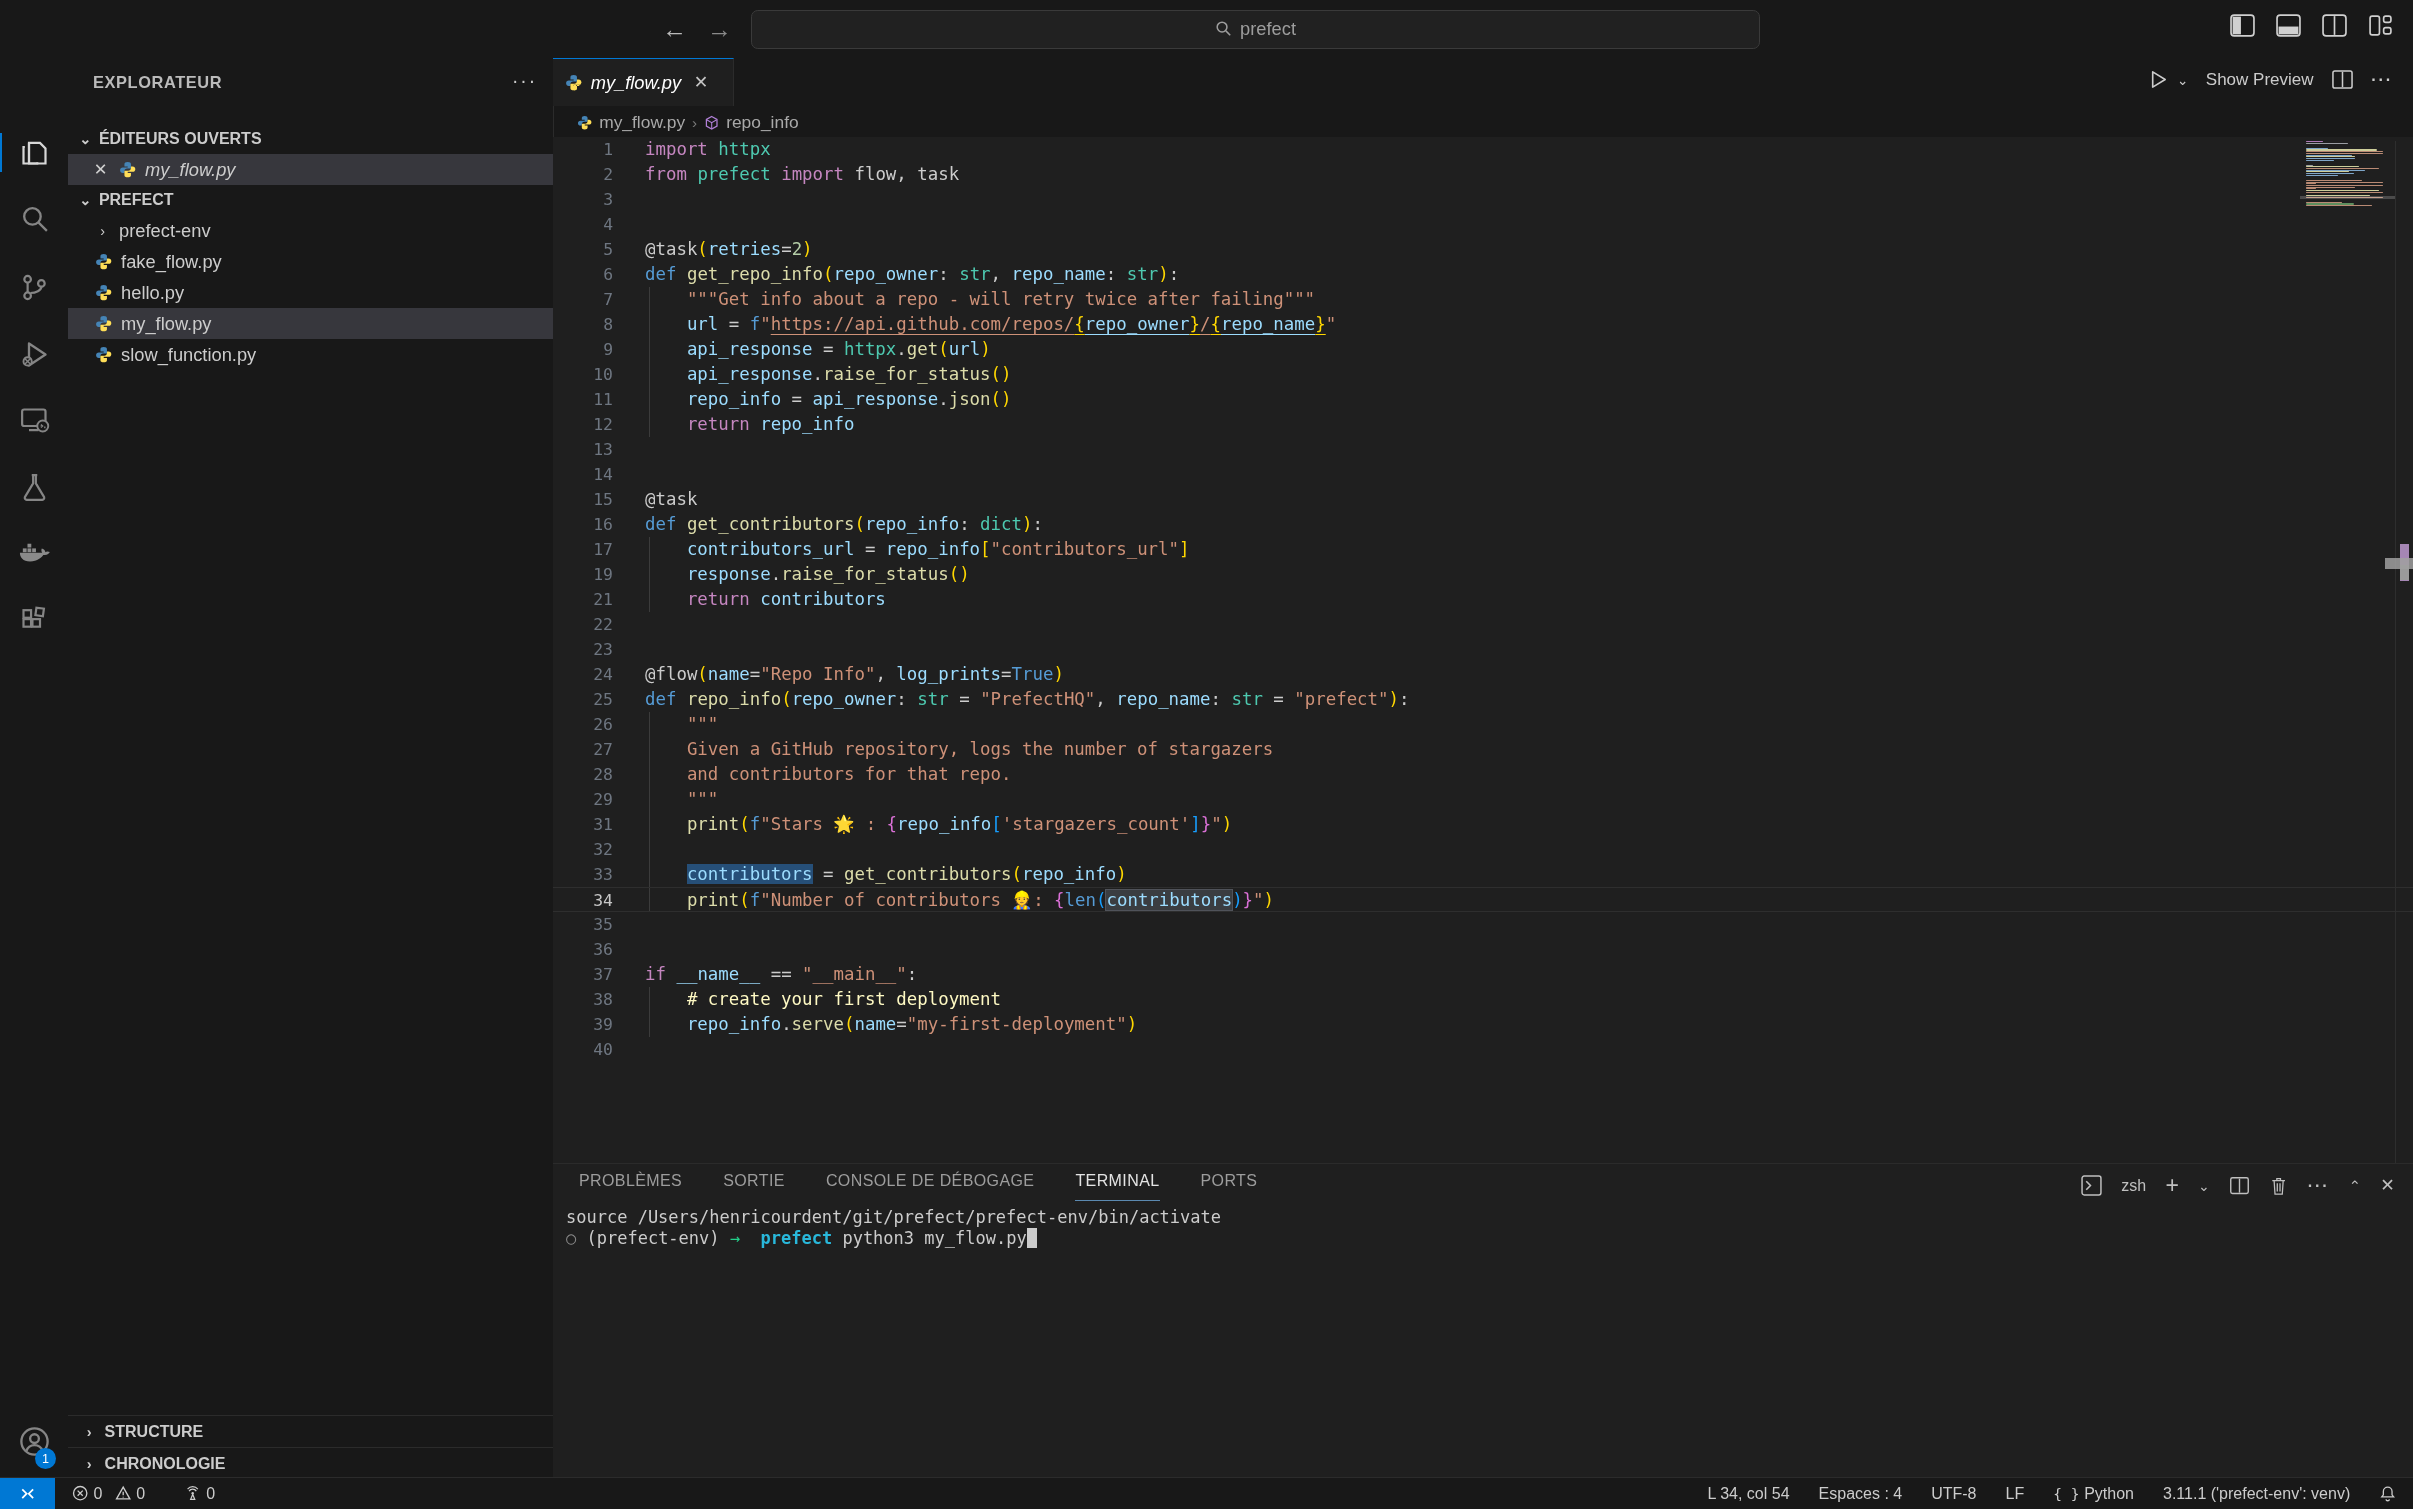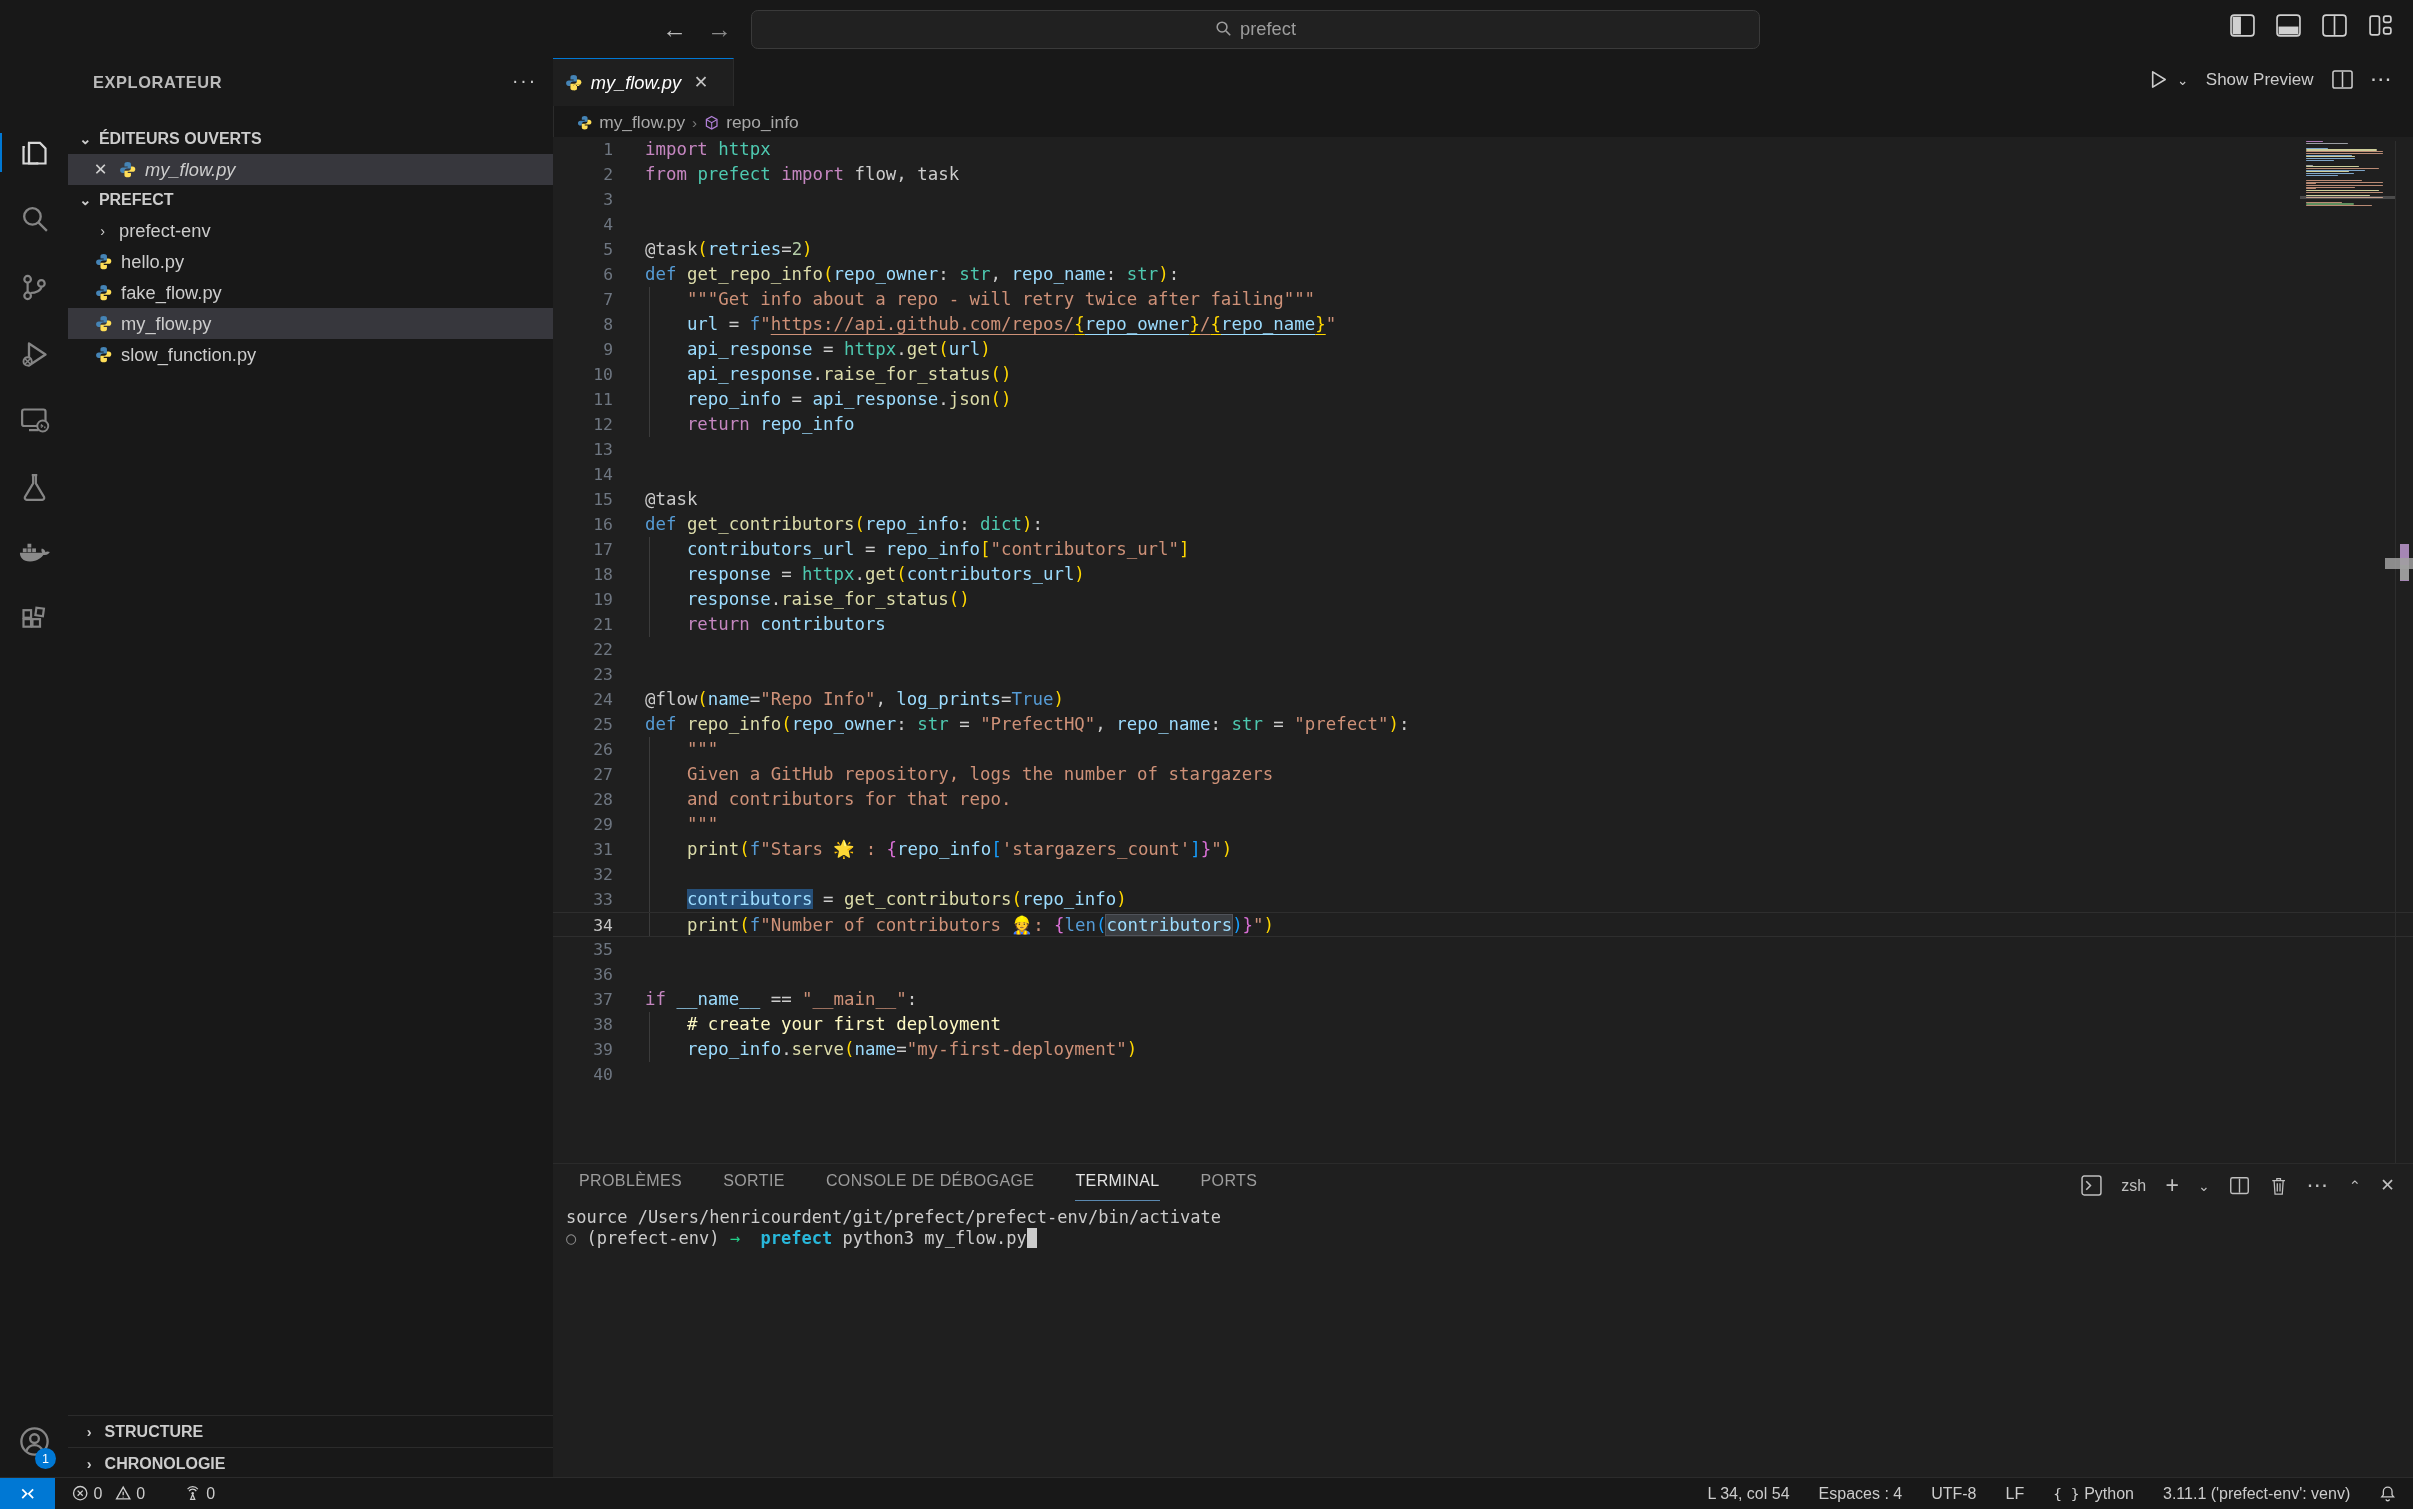--- a/index.html
+++ b/index.html
@@ -238,28 +238,28 @@
   <div id="file-rows" class="sb-rows" style="top:215px;">
       <div class="sb-row tree">
         <span class="fold-chev">›</span>
         <span>prefect-env</span>
       </div>
       <div class="sb-row tree">
         <svg class="pyicon" viewBox="0 0 16 16">
           <path fill="#4584b6" d="M8 1C6 1 5 1.8 5 3v2h3v1H3.5C2 6 1 7 1 8.5S2 11 3.5 11H5V9.5C5 8 6 7 7.5 7H11V3c0-1.2-1-2-3-2z"></path>
           <path fill="#ffde57" d="M8 15c2 0 3-.8 3-2v-2H8v-1h4.5c1.5 0 2.5-1 2.5-2.5S14 5 12.5 5H11v1.5C11 8 10 9 8.5 9H5v4c0 1.2 1 2 3 2z"></path>
         </svg>
-        <span>hello.py</span>
+        <span>fake_flow.py</span>
       </div>
       <div class="sb-row tree">
         <svg class="pyicon" viewBox="0 0 16 16">
           <path fill="#4584b6" d="M8 1C6 1 5 1.8 5 3v2h3v1H3.5C2 6 1 7 1 8.5S2 11 3.5 11H5V9.5C5 8 6 7 7.5 7H11V3c0-1.2-1-2-3-2z"></path>
           <path fill="#ffde57" d="M8 15c2 0 3-.8 3-2v-2H8v-1h4.5c1.5 0 2.5-1 2.5-2.5S14 5 12.5 5H11v1.5C11 8 10 9 8.5 9H5v4c0 1.2 1 2 3 2z"></path>
         </svg>
-        <span>fake_flow.py</span>
+        <span>hello.py</span>
       </div>
       <div class="sb-row tree sel">
         <svg class="pyicon" viewBox="0 0 16 16">
           <path fill="#4584b6" d="M8 1C6 1 5 1.8 5 3v2h3v1H3.5C2 6 1 7 1 8.5S2 11 3.5 11H5V9.5C5 8 6 7 7.5 7H11V3c0-1.2-1-2-3-2z"></path>
           <path fill="#ffde57" d="M8 15c2 0 3-.8 3-2v-2H8v-1h4.5c1.5 0 2.5-1 2.5-2.5S14 5 12.5 5H11v1.5C11 8 10 9 8.5 9H5v4c0 1.2 1 2 3 2z"></path>
         </svg>
         <span>my_flow.py</span>
       </div>
       <div class="sb-row tree">
         <svg class="pyicon" viewBox="0 0 16 16">
@@ -328,21 +328,20 @@
       <div class="code-row guide"><span class="ln">8</span><span class="ltext"><span class="tok pl">    </span><span class="tok vr">url</span><span class="tok pl"> = </span><span class="tok dk">f</span><span class="tok st">"</span><span class="tok st u">https://api.github.com/repos/</span><span class="tok b1 u">{</span><span class="tok vr u">repo_owner</span><span class="tok b1 u">}</span><span class="tok st u">/</span><span class="tok b1 u">{</span><span class="tok vr u">repo_name</span><span class="tok b1 u">}</span><span class="tok st">"</span></span></div>
       <div class="code-row guide"><span class="ln">9</span><span class="ltext"><span class="tok pl">    </span><span class="tok vr">api_response</span><span class="tok pl"> = </span><span class="tok ty">httpx</span><span class="tok pl">.</span><span class="tok fn">get</span><span class="tok b1">(</span><span class="tok vr">url</span><span class="tok b1">)</span></span></div>
       <div class="code-row guide"><span class="ln">10</span><span class="ltext"><span class="tok pl">    </span><span class="tok vr">api_response</span><span class="tok pl">.</span><span class="tok fn">raise_for_status</span><span class="tok b1">(</span><span class="tok b1">)</span></span></div>
       <div class="code-row guide"><span class="ln">11</span><span class="ltext"><span class="tok pl">    </span><span class="tok vr">repo_info</span><span class="tok pl"> = </span><span class="tok vr">api_response</span><span class="tok pl">.</span><span class="tok fn">json</span><span class="tok b1">(</span><span class="tok b1">)</span></span></div>
       <div class="code-row guide"><span class="ln">12</span><span class="ltext"><span class="tok pl">    </span><span class="tok kw">return</span><span class="tok pl"> </span><span class="tok vr">repo_info</span></span></div>
       <div class="code-row"><span class="ln">13</span><span class="ltext"></span></div>
       <div class="code-row"><span class="ln">14</span><span class="ltext"></span></div>
       <div class="code-row"><span class="ln">15</span><span class="ltext"><span class="tok pl">@task</span></span></div>
       <div class="code-row"><span class="ln">16</span><span class="ltext"><span class="tok dk">def</span><span class="tok pl"> </span><span class="tok fn">get_contributors</span><span class="tok b1">(</span><span class="tok vr">repo_info</span><span class="tok pl">: </span><span class="tok ty">dict</span><span class="tok b1">)</span><span class="tok pl">:</span></span></div>
       <div class="code-row guide"><span class="ln">17</span><span class="ltext"><span class="tok pl">    </span><span class="tok vr">contributors_url</span><span class="tok pl"> = </span><span class="tok vr">repo_info</span><span class="tok b1">[</span><span class="tok st">"contributors_url"</span><span class="tok b1">]</span></span></div>
-      <div class="code-row guide"><span class="ln">18</span><span class="ltext"><span class="tok pl">    </span><span class="tok vr">response</span><span class="tok pl"> = </span><span class="tok ty">httpx</span><span class="tok pl">.</span><span class="tok fn">get</span><span class="tok b1">(</span><span class="tok vr">contributors_url</span><span class="tok b1">)</span></span></div>
       <div class="code-row guide"><span class="ln">19</span><span class="ltext"><span class="tok pl">    </span><span class="tok vr">response</span><span class="tok pl">.</span><span class="tok fn">raise_for_status</span><span class="tok b1">(</span><span class="tok b1">)</span></span></div>
       <div class="code-row guide"><span class="ln">21</span><span class="ltext"><span class="tok pl">    </span><span class="tok kw">return</span><span class="tok pl"> </span><span class="tok vr">contributors</span></span></div>
       <div class="code-row"><span class="ln">22</span><span class="ltext"></span></div>
       <div class="code-row"><span class="ln">23</span><span class="ltext"></span></div>
       <div class="code-row"><span class="ln">24</span><span class="ltext"><span class="tok pl">@flow</span><span class="tok b1">(</span><span class="tok vr">name</span><span class="tok pl">=</span><span class="tok st">"Repo Info"</span><span class="tok pl">, </span><span class="tok vr">log_prints</span><span class="tok pl">=</span><span class="tok dk">True</span><span class="tok b1">)</span></span></div>
       <div class="code-row"><span class="ln">25</span><span class="ltext"><span class="tok dk">def</span><span class="tok pl"> </span><span class="tok fn">repo_info</span><span class="tok b1">(</span><span class="tok vr">repo_owner</span><span class="tok pl">: </span><span class="tok ty">str</span><span class="tok pl"> = </span><span class="tok st">"PrefectHQ"</span><span class="tok pl">, </span><span class="tok vr">repo_name</span><span class="tok pl">: </span><span class="tok ty">str</span><span class="tok pl"> = </span><span class="tok st">"prefect"</span><span class="tok b1">)</span><span class="tok pl">:</span></span></div>
       <div class="code-row guide"><span class="ln">26</span><span class="ltext"><span class="tok pl">    </span><span class="tok st">"""</span></span></div>
       <div class="code-row guide"><span class="ln">27</span><span class="ltext"><span class="tok st">    Given a GitHub repository, logs the number of stargazers</span></span></div>
       <div class="code-row guide"><span class="ln">28</span><span class="ltext"><span class="tok st">    and contributors for that repo.</span></span></div>
       <div class="code-row guide"><span class="ln">29</span><span class="ltext"><span class="tok st">    """</span></span></div>

